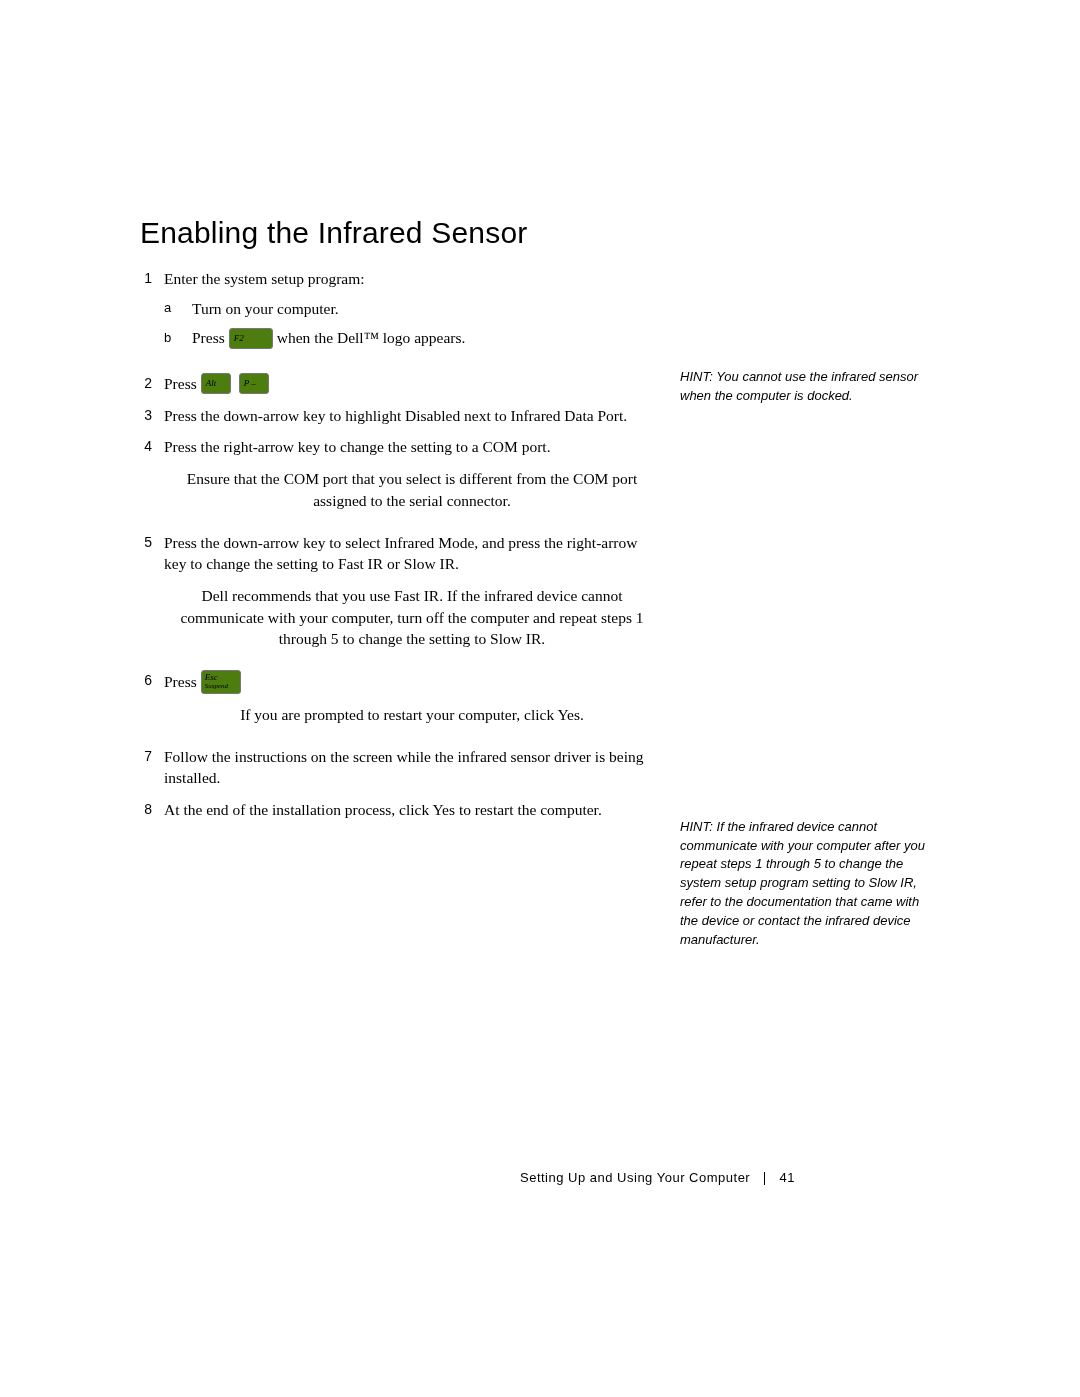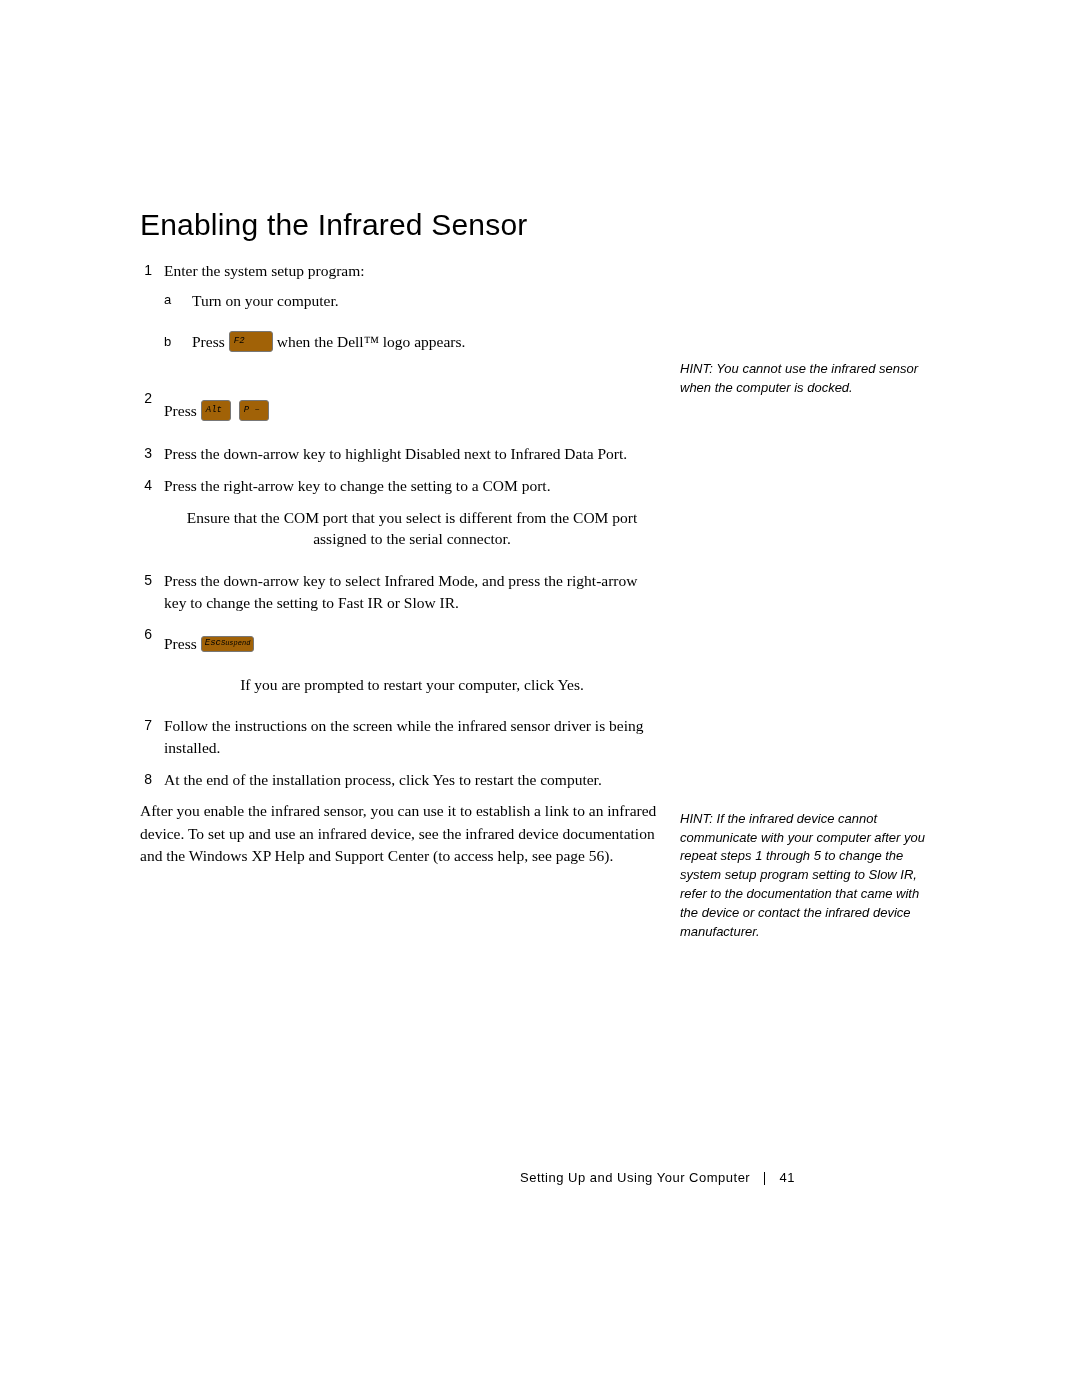--- a/index.html
+++ b/index.html
@@ -5,21 +5,21 @@
   * { box-sizing: border-box; margin: 0; padding: 0; }
   html, body { width: 1080px; height: 1397px; background: #ffffff; }
   body {
     font-family: Georgia, "Times New Roman", serif;
     color: #000;
     position: relative;
   }
   .page {
     position: absolute;
     left: 140px;
-    top: 208px;
+    top: 216px;
     width: 800px;
   }
   .heading {
     font-family: "Helvetica Neue", Helvetica, Arial, sans-serif;
     font-size: 30px;
     font-weight: 400;
     margin-bottom: 18px;
     letter-spacing: 0.2px;
   }
   .cols {
@@ -66,38 +66,38 @@
     flex-wrap: wrap;
   }
   .key {
     display: inline-flex;
     align-items: center;
     justify-content: flex-start;
     border: 1px solid #777;
     border-radius: 3px;
     height: 21px;
     padding: 0 4px;
-    margin: 12px 4px;
-    font-family: Liberation Mono, monospace;
+    margin: 0 4px;
+    font-family: Liberation Serif, serif;
     font-size: 9px;
     font-style: italic;
     line-height: 1;
     min-width: 34px;
     vertical-align: middle;
-    background: #a16207;
+    background: #4d7c0f;
     position: relative;
   }
   .key.wide { min-width: 44px; }
   .key.narrow { min-width: 30px; }
   .key-esc {
-    flex-direction: row;
+    flex-direction: column;
     align-items: flex-start;
     justify-content: center;
     min-width: 40px;
-    height: 16px;
+    height: 24px;
     padding: 2px 3px;
   }
   .key-esc .l1 { font-size: 9px; font-style: italic; line-height: 1; }
   .key-esc .l2 { font-size: 7px; font-style: italic; line-height: 1; margin-top: 1px; }
   .para {
     font-size: 15.5px;
     line-height: 1.4;
     margin-top: 10px;
     margin-bottom: 10px;
     text-align: center;
@@ -192,20 +192,21 @@
           <div class="body">
             <div>Press the right-arrow key to change the setting to a COM port.</div>
             <div class="para">Ensure that the COM port that you select is different from the COM port assigned to the serial connector.</div>
           </div>
         </li>
 
         <li>
           <span class="num">5</span>
           <div class="body">
             <div>Press the down-arrow key to select Infrared Mode, and press the right-arrow key to change the setting to Fast IR or Slow IR.</div>
+            <div class="para">Dell recommends that you use Fast IR. If the infrared device cannot communicate with your computer, turn off the computer and repeat steps 1 through 5 to change the setting to Slow IR.</div>
           </div>
         </li>
 
         <li>
           <span class="num">6</span>
           <div class="body">
             <div class="inline-row">
               <span>Press</span>
               <span class="key key-esc">
                 <span class="l1">Esc</span>
@@ -221,21 +222,20 @@
           <div class="body">Follow the instructions on the screen while the infrared sensor driver is being installed.</div>
         </li>
 
         <li>
           <span class="num">8</span>
           <div class="body">At the end of the installation process, click Yes to restart the computer.</div>
         </li>
 
       </ol>
 
-      <p class="after-para">After you enable the infrared sensor, you can use it to establish a link to an infrared device. To set up and use an infrared device, see the infrared device documentation and the Windows XP Help and Support Center (to access help, see page 56).</p>
     </div>
 
     <div class="side">
       <div class="hint">
         <span class="hlabel">HINT:</span><span> You cannot use the infrared sensor when the computer is docked.</span>
       </div>
       <div class="hint-gap"></div>
       <div class="hint">
         <span class="hlabel">HINT:</span><span> If the infrared device cannot communicate with your computer after you repeat steps 1 through 5 to change the system setup program setting to Slow IR, refer to the documentation that came with the device or contact the infrared device manufacturer.</span>
       </div>

